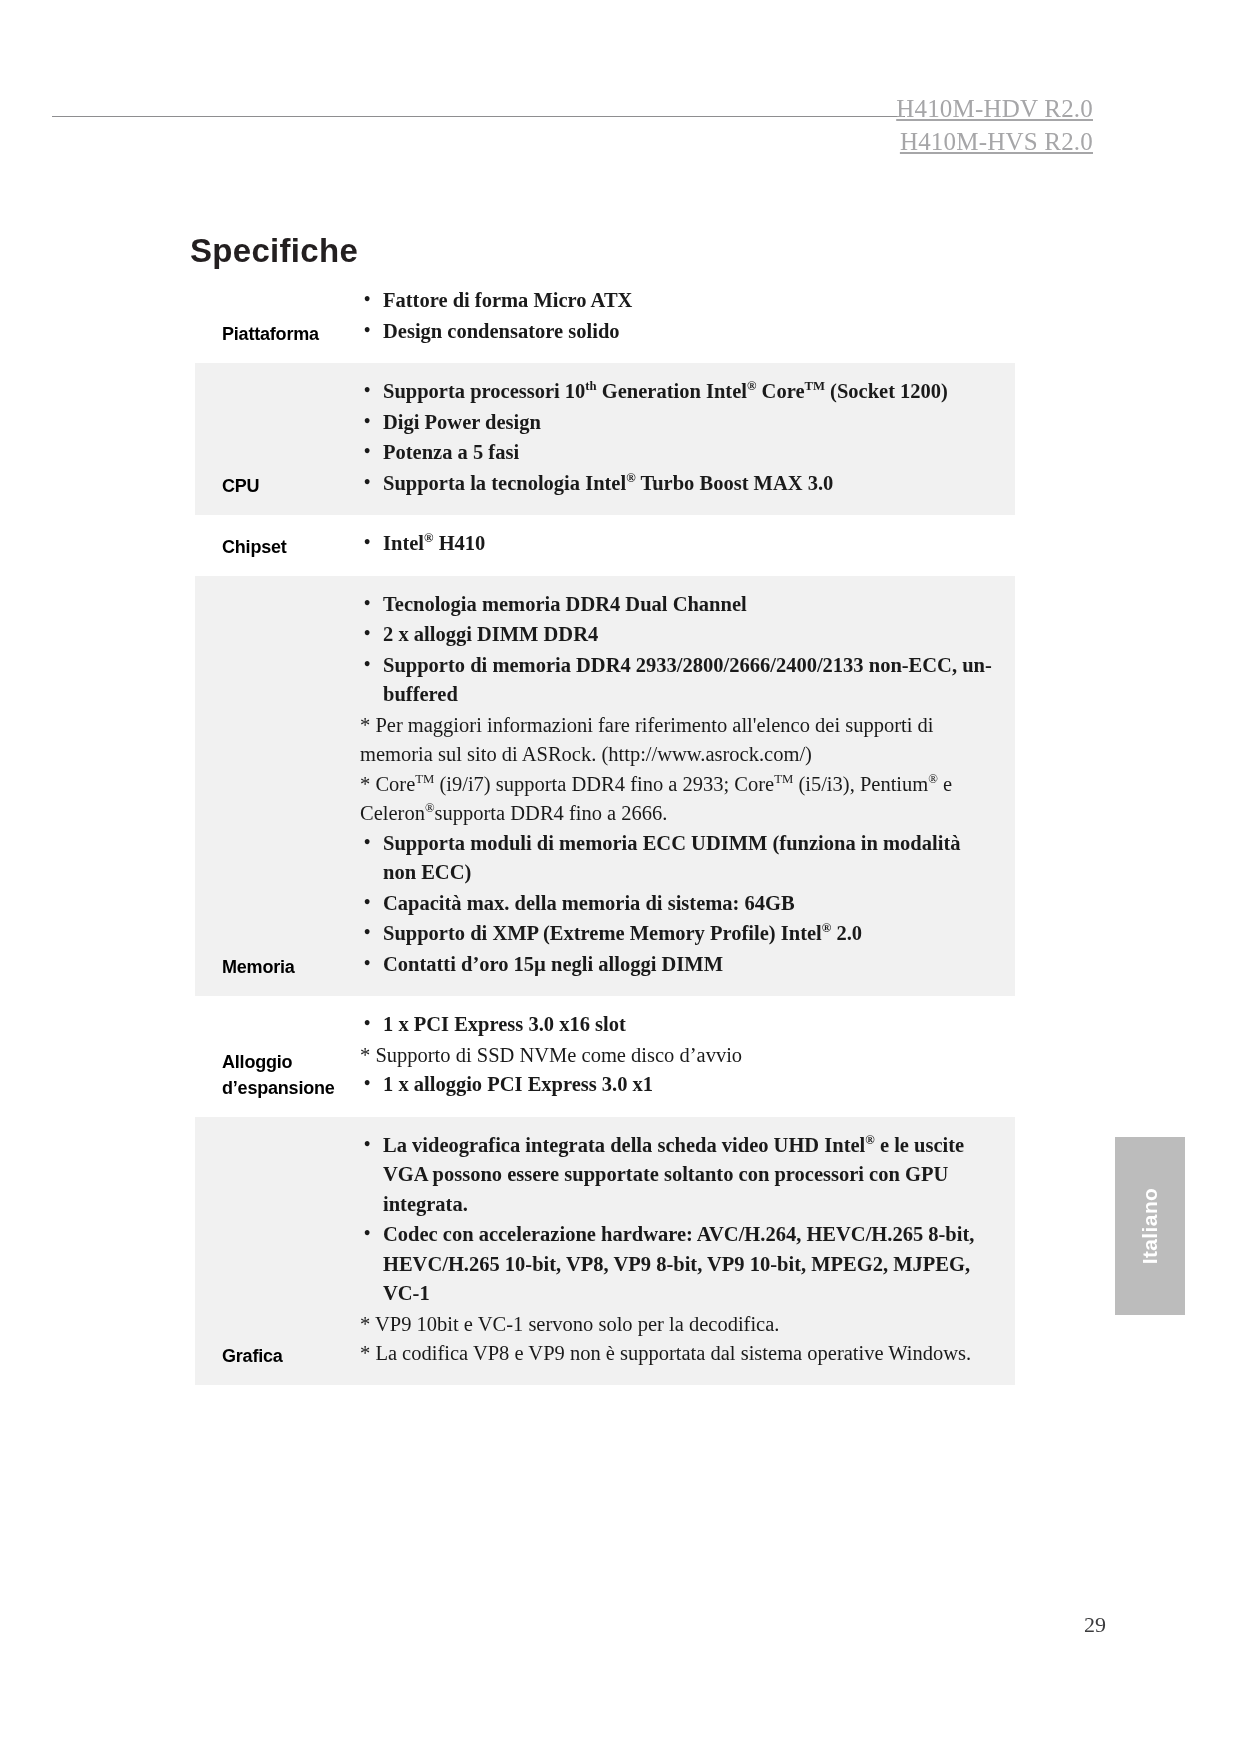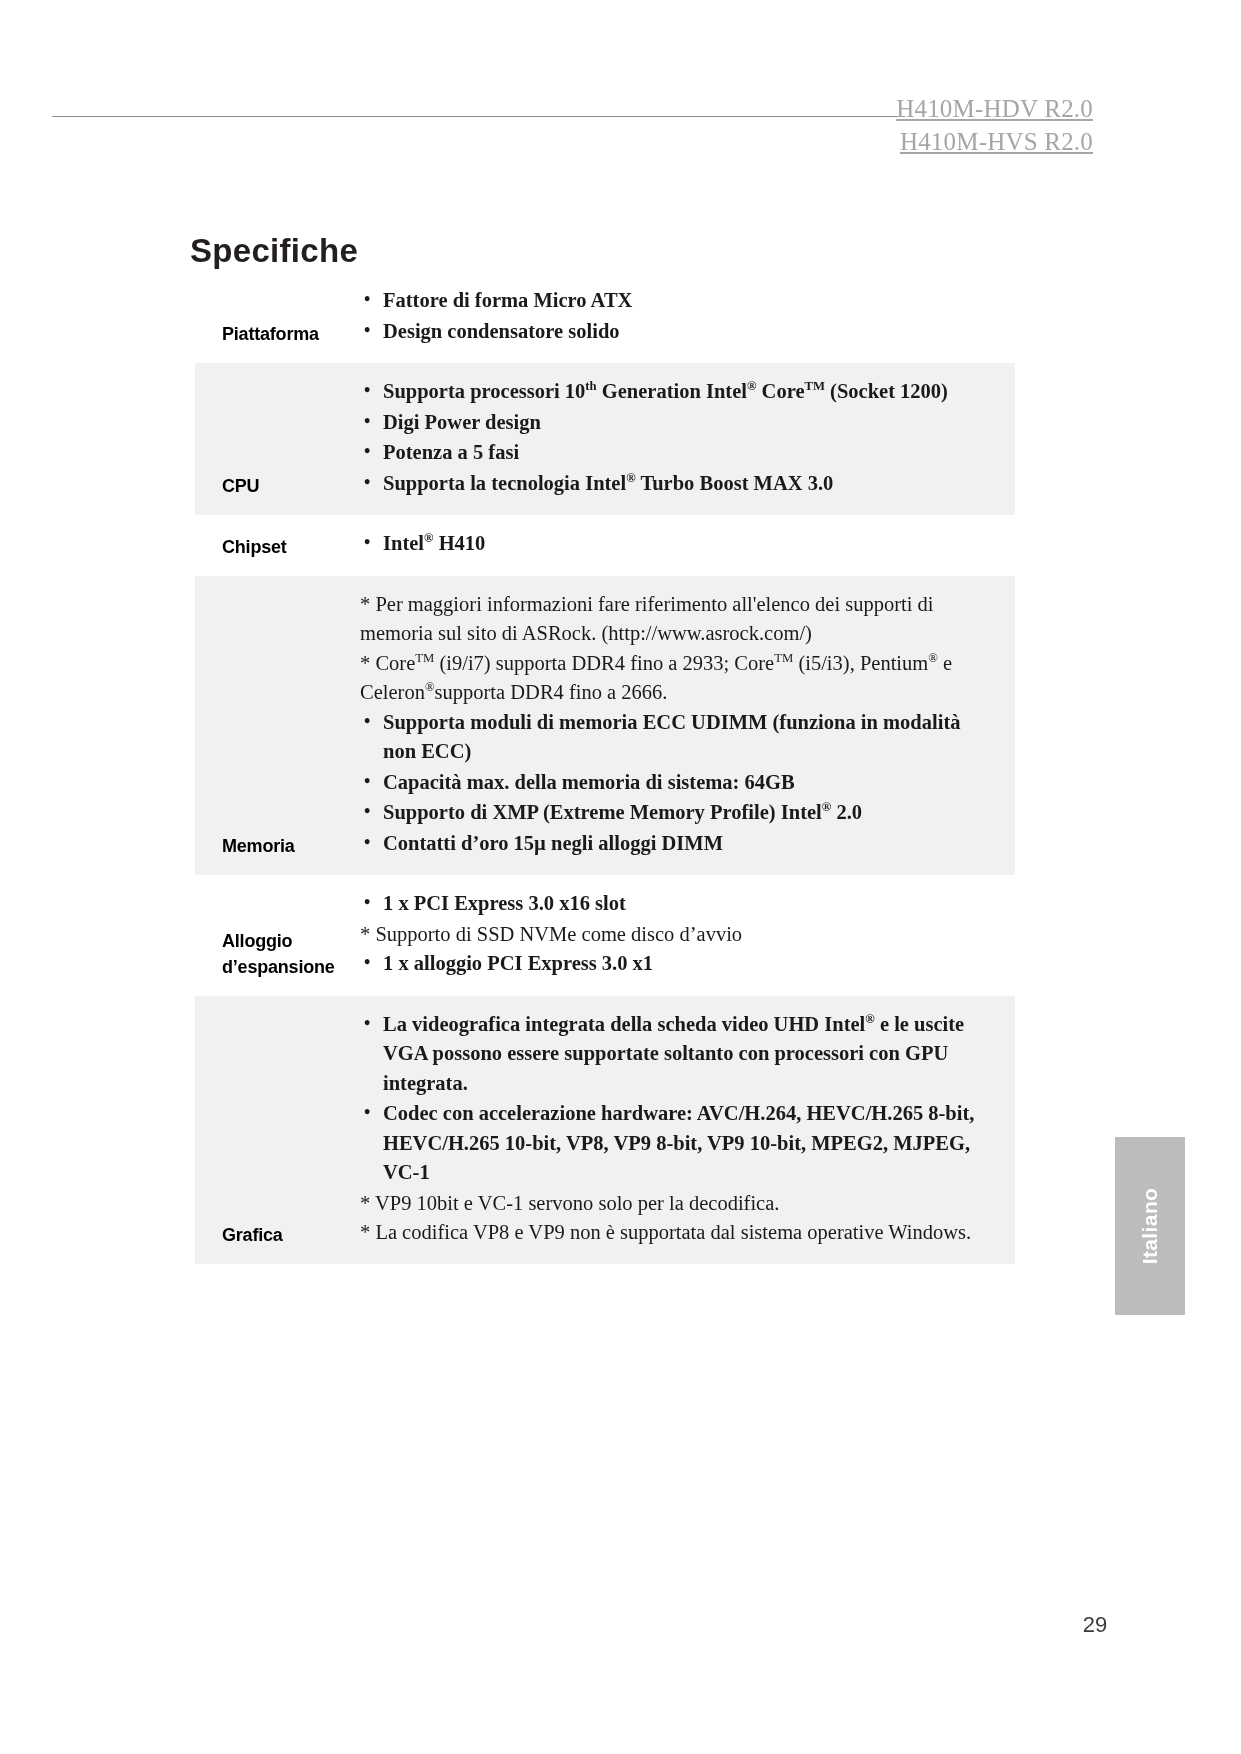--- a/index.html
+++ b/index.html
@@ -154,21 +154,21 @@
     white-space: nowrap;
   }
 
   
   #page-number {
     position: absolute;
     top: 1612px;
     left: 1055px;
     width: 80px;
     text-align: center;
-    font-family: Liberation Sans, sans-serif;
+    font-family: Liberation Serif, serif;
     font-size: 22px;
     color: #3b3b3d;
   }
 </style>
 </head>
 <body>
 
 <div id="page-header">
   <div id="header-rule"></div>
   <div id="header-titles">
@@ -212,20 +212,25 @@
         <ul class="bullets">
           <li>Intel<span class="reg">®</span> H410</li>
         </ul>
       </div>
     </div>
     <div class="spec-row shaded">
       <div class="spec-label">
         <span class="lbl-line">Memoria</span>
       </div>
       <div class="spec-body">
+        <ul class="bullets">
+          <li>Tecnologia memoria DDR4 Dual Channel</li>
+          <li>2 x alloggi DIMM DDR4</li>
+          <li>Supporto di memoria DDR4 2933/2800/2666/2400/2133 non-ECC, un-buffered</li>
+        </ul>
         <div class="note">* Per maggiori informazioni fare riferimento all'elenco dei supporti di memoria sul sito di ASRock. (http://www.asrock.com/)</div>
         <div class="note">* Core<sup>TM</sup> (i9/i7) supporta DDR4 fino a 2933; Core<sup>TM</sup> (i5/i3), Pentium<span class="reg">®</span> e Celeron<span class="reg">®</span>supporta DDR4 fino a 2666.</div>
         <ul class="bullets">
           <li>Supporta moduli di memoria ECC UDIMM (funziona in modalità non ECC)</li>
           <li>Capacità max. della memoria di sistema: 64GB</li>
           <li>Supporto di XMP (Extreme Memory Profile) Intel<span class="reg">®</span> 2.0</li>
           <li>Contatti d’oro 15µ negli alloggi DIMM</li>
         </ul>
       </div>
     </div>

